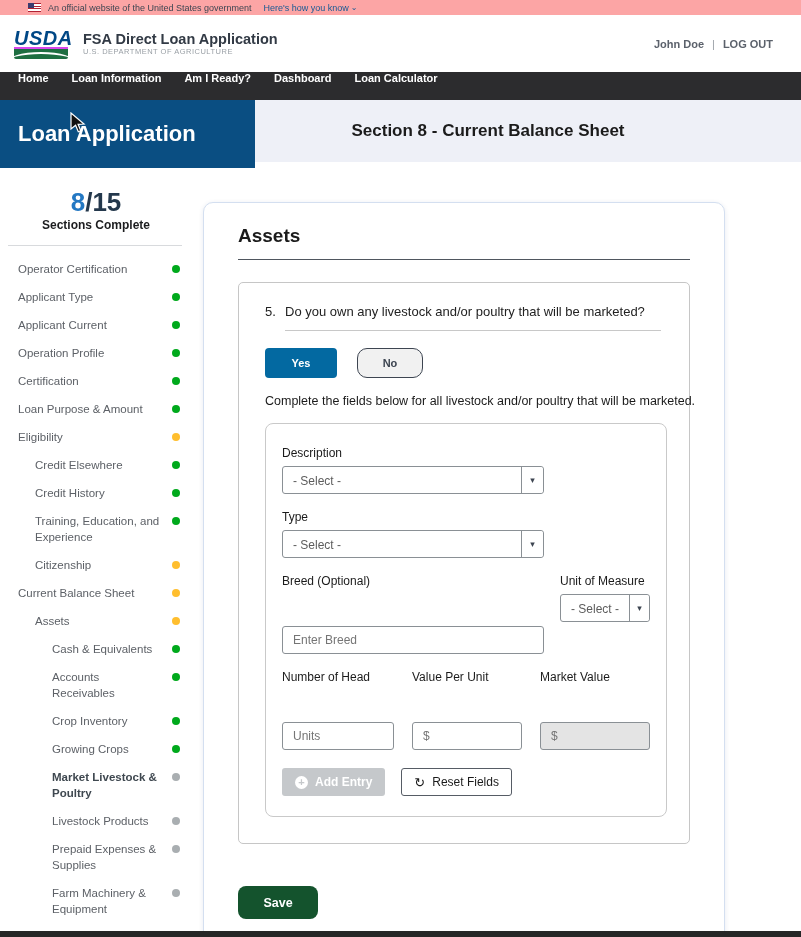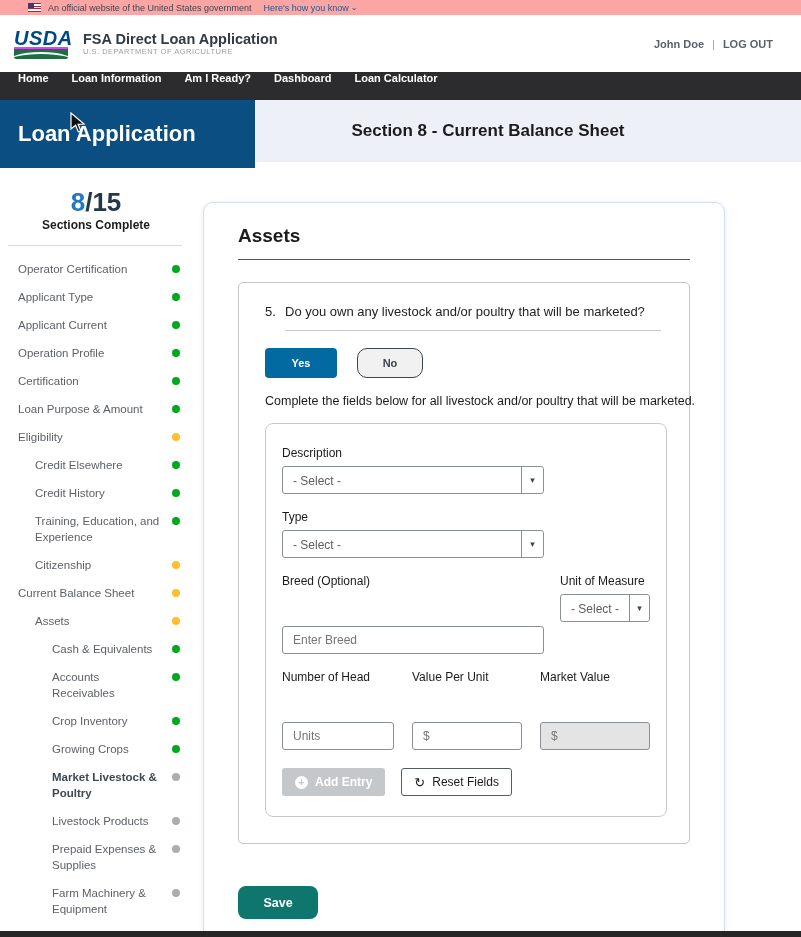--- a/index.html
+++ b/index.html
@@ -101,21 +101,21 @@
   input.txt.disabled { background:#e4e4e4; }
   .actions { display:flex; gap:16px; margin-top:18px; align-items:center; }
   .btn-add { display:flex; align-items:center; gap:7px; background:#c5c8cb; color:#fff; border:none;
     border-radius:3px; height:28px; padding:0 13px; font-size:12px; font-weight:bold; font-family:inherit; }
   .plus-circle { width:13px; height:13px; border-radius:50%; background:#fff; color:#c5c8cb;
     font-size:11px; font-weight:bold; display:flex; align-items:center; justify-content:center; line-height:0; }
   .btn-reset { display:flex; align-items:center; gap:7px; background:#fff; border:1px solid #565c65;
     border-radius:3px; height:28px; padding:0 12px; font-size:12px; color:#1b1b1b;
     font-family:inherit; cursor:pointer; }
   .reset-glyph { font-size:13px; color:#1b1b1b; line-height:1; }
-  .save-btn { margin-top:42px; background:#0f766e; color:#fff; border:none; border-radius:8px;
+  .save-btn { margin-top:42px; background:#14532d; color:#fff; border:none; border-radius:8px;
     height:33px; width:80px; font-size:12.5px; font-weight:bold; font-family:inherit; cursor:pointer; }
   .backnext { display:flex; justify-content:center; gap:38px; margin-top:44px; }
   .btn-nav { width:80px; height:36px; background:#fff; border:1.5px solid #0b5aa5; border-radius:8px;
     color:#0b5aa5; font-weight:bold; font-size:12.5px; font-family:inherit; cursor:pointer;
     display:flex; align-items:center; justify-content:center; gap:6px; }
   .nav-chev { font-size:10px; line-height:1; }
   .footer-strip { position:absolute; left:0; right:0; bottom:0; height:6px; background:#262626; }
   .cursor { position:absolute; left:70px; top:112px; z-index:50; pointer-events:none; }
 </style>
 </head>

